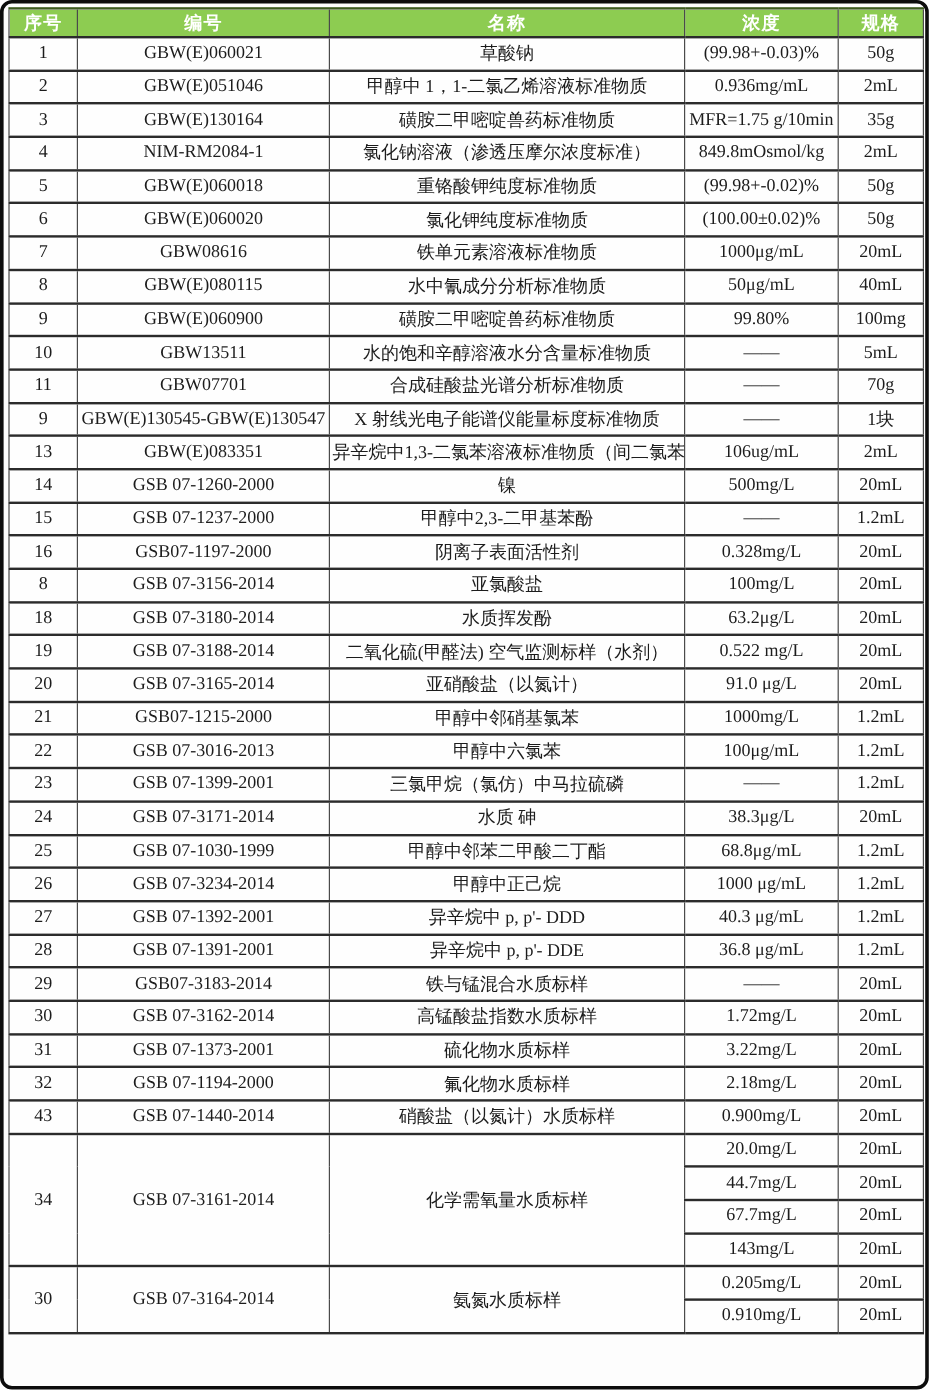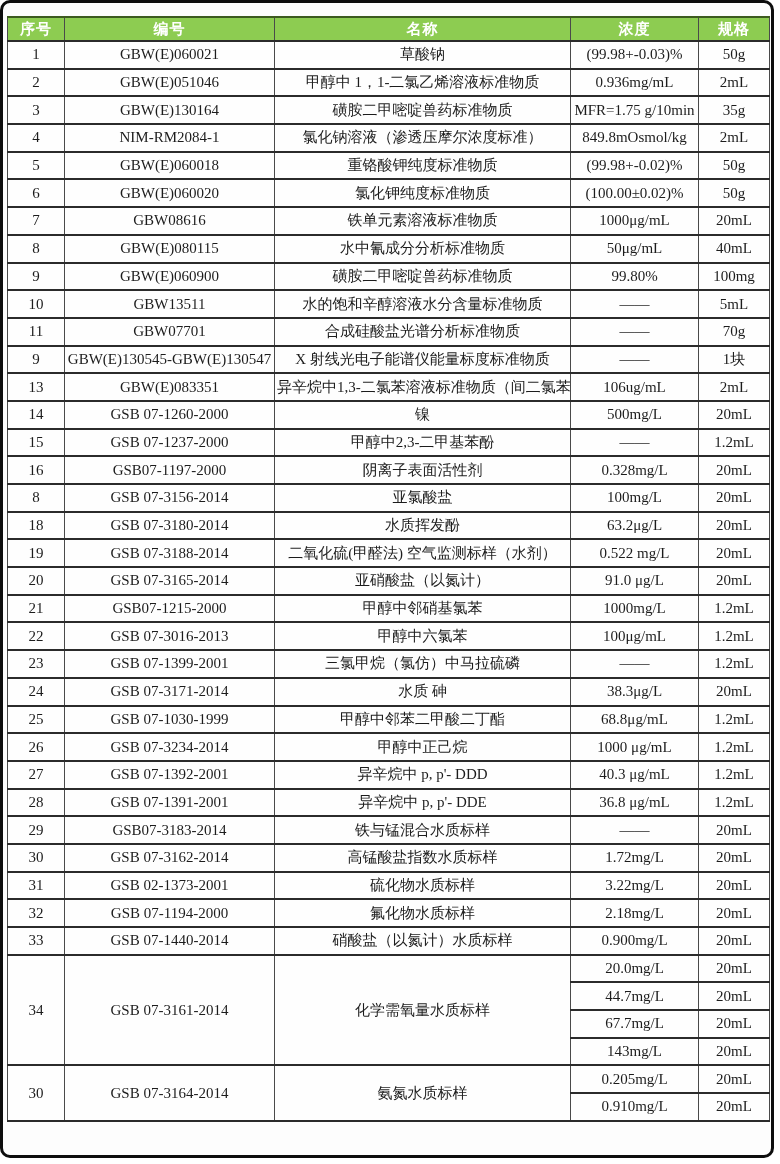--- a/index.html
+++ b/index.html
@@ -17,21 +17,21 @@
     height: 1158px;
     border: 3px solid #0d0d0d;
     border-radius: 10px;
     background: #fdfdfd;
     overflow: hidden;
     box-sizing: border-box;
   }
   table.rm-table {
     position: absolute;
     left: 4px;
-    top: 13px;
+    top: 3px;
     width: 762px;
     border-collapse: collapse;
     table-layout: fixed;
     font-size: 15px;
     color: var(--text, #1c1c1c);
   }
   .rm-table th, .rm-table td {
     border: 1px solid #4a4a4a;
     border-top: 2px solid var(--border, #2b2b2b);
     border-bottom: 2px solid var(--border, #2b2b2b);
@@ -287,34 +287,34 @@
         </tr>
         <tr>
           <td>30</td>
           <td>GSB 07-3162-2014</td>
           <td>高锰酸盐指数水质标样</td>
           <td>1.72mg/L</td>
           <td>20mL</td>
         </tr>
         <tr>
           <td>31</td>
-          <td>GSB 02-1373-2001</td>
+          <td>GSB 07-1373-2001</td>
           <td>硫化物水质标样</td>
           <td>3.22mg/L</td>
           <td>20mL</td>
         </tr>
         <tr>
           <td>32</td>
           <td>GSB 07-1194-2000</td>
           <td>氟化物水质标样</td>
           <td>2.18mg/L</td>
           <td>20mL</td>
         </tr>
         <tr>
-          <td>33</td>
+          <td>43</td>
           <td>GSB 07-1440-2014</td>
           <td>硝酸盐（以氮计）水质标样</td>
           <td>0.900mg/L</td>
           <td>20mL</td>
         </tr>
         <tr>
           <td rowspan="4">34</td>
           <td rowspan="4">GSB 07-3161-2014</td>
           <td rowspan="4">化学需氧量水质标样</td>
           <td>20.0mg/L</td>

